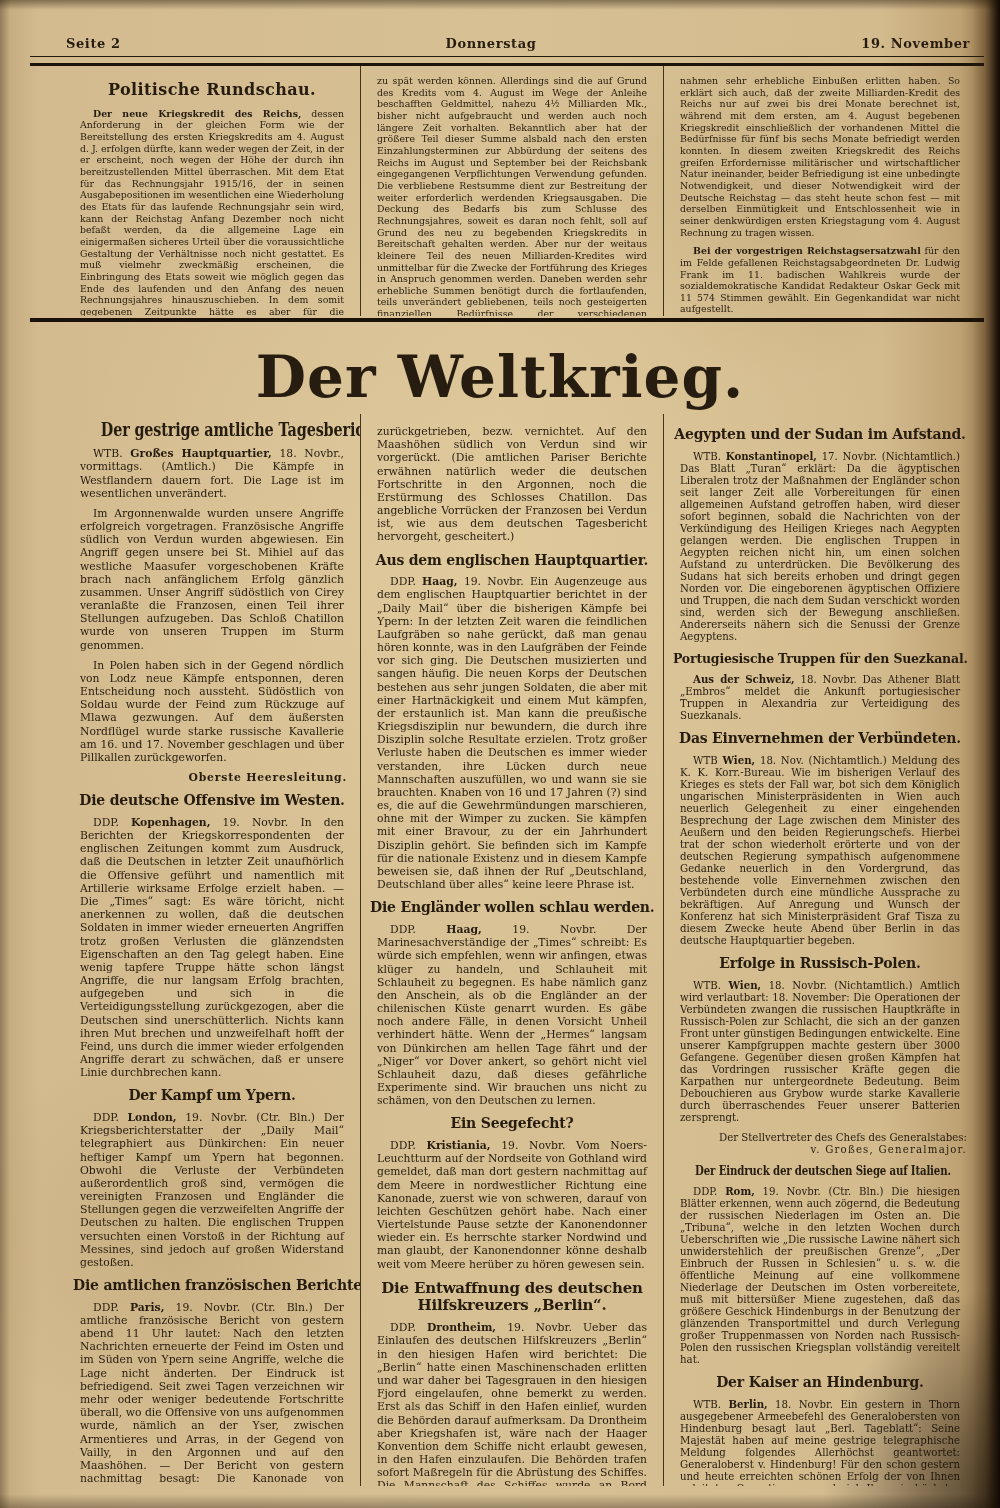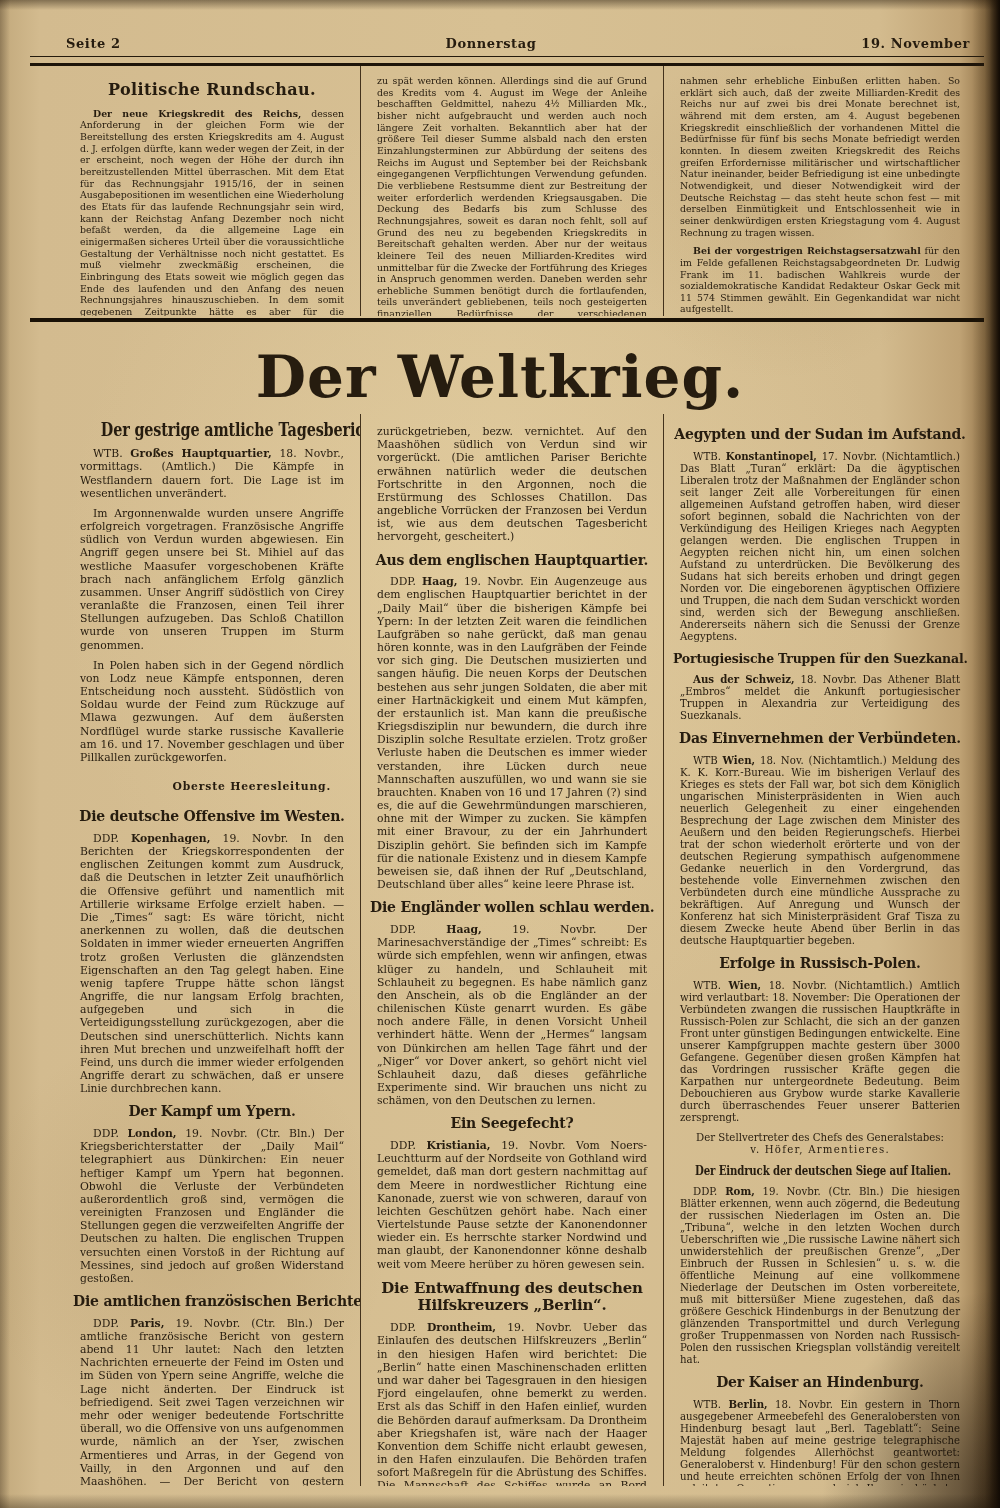--- a/index.html
+++ b/index.html
@@ -69,22 +69,22 @@
   .para.flush{text-indent:0;}
   .art-h{
     margin:9px 0 4px 0;text-align:center;font-weight:bold;
     font-size:14px;line-height:1.12;white-space:nowrap;overflow:visible;
     letter-spacing:-.2px;
   }
   .art-h.xl{font-size:18px;transform:scaleX(.8);transform-origin:50% 50%;margin:2px 0 6px 0;}
   .art-h.fit{font-size:12.5px;}
   .art-h.long{font-size:12px;transform:scaleX(.85);transform-origin:50% 50%;}
   .art-h.wrap{white-space:normal;font-size:15px;line-height:1.15;}
-  .sig-right{margin:16px;text-align:right;font-weight:bold;letter-spacing:.8px;padding-right:4px;}
-  .sig-center{margin:0;text-align:center;}
+  .sig-right{margin:0;text-align:right;font-weight:bold;letter-spacing:.8px;padding-right:4px;}
+  .sig-center{margin:0;text-align:right;}
   .sig-center.spaced{letter-spacing:1.2px;}
   .place{font-weight:bold;}
   
   .edge{position:absolute;pointer-events:none;}
   .edge-top{top:0;left:0;right:0;height:10px;
     background:linear-gradient(180deg,rgba(34,22,8,.45),rgba(34,22,8,0));}
   .edge-left{top:0;left:0;bottom:0;width:10px;
     background:linear-gradient(90deg,rgba(34,22,8,.30),rgba(34,22,8,0));}
   .edge-bottom{left:0;right:0;bottom:0;height:14px;
     background:linear-gradient(0deg,rgba(34,22,8,.35),rgba(34,22,8,0));}
@@ -180,21 +180,21 @@
         <p class="para"><b class="place">Aus der Schweiz,</b> <span>18. Novbr. Das Athener Blatt „Embros“ meldet die Ankunft portugiesischer Truppen in Alexandria zur Verteidigung des Suezkanals.</span></p>
       </article>
       <article>
         <h3 class="art-h">Das Einvernehmen der Verbündeten.</h3>
         <p class="para"><span>WTB</span> <b class="place">Wien,</b> <span>18. Nov. (Nichtamtlich.) Meldung des K. K. Korr.-Bureau. Wie im bisherigen Verlauf des Krieges es stets der Fall war, bot sich dem Königlich ungarischen Ministerpräsidenten in Wien auch neuerlich Gelegenheit zu einer eingehenden Besprechung der Lage zwischen dem Minister des Aeußern und den beiden Regierungschefs. Hierbei trat der schon wiederholt erörterte und von der deutschen Regierung sympathisch aufgenommene Gedanke neuerlich in den Vordergrund, das bestehende volle Einvernehmen zwischen den Verbündeten durch eine mündliche Aussprache zu bekräftigen. Auf Anregung und Wunsch der Konferenz hat sich Ministerpräsident Graf Tisza zu diesem Zwecke heute Abend über Berlin in das deutsche Hauptquartier begeben.</span></p>
       </article>
       <article>
         <h3 class="art-h">Erfolge in Russisch-Polen.</h3>
         <p class="para"><span>WTB.</span> <b class="place">Wien,</b> <span>18. Novbr. (Nichtamtlich.) Amtlich wird verlautbart: 18. November: Die Operationen der Verbündeten zwangen die russischen Hauptkräfte in Russisch-Polen zur Schlacht, die sich an der ganzen Front unter günstigen Bedingungen entwickelte. Eine unserer Kampfgruppen machte gestern über 3000 Gefangene. Gegenüber diesen großen Kämpfen hat das Vordringen russischer Kräfte gegen die Karpathen nur untergeordnete Bedeutung. Beim Debouchieren aus Grybow wurde starke Kavallerie durch überraschendes Feuer unserer Batterien zersprengt.</span></p>
         <p class="sig-center">Der Stellvertreter des Chefs des Generalstabes:</p>
-        <p class="sig-center spaced">v. Höfer, Armentieres.</p>
+        <p class="sig-center spaced">v. Großes, Generalmajor.</p>
       </article>
       <article>
         <h3 class="art-h long">Der Eindruck der deutschen Siege auf Italien.</h3>
         <p class="para"><span>DDP.</span> <b class="place">Rom,</b> <span>19. Novbr. (Ctr. Bln.) Die hiesigen Blätter erkennen, wenn auch zögernd, die Bedeutung der russischen Niederlagen im Osten an. Die „Tribuna“, welche in den letzten Wochen durch Ueberschriften wie „Die russische Lawine nähert sich unwiderstehlich der preußischen Grenze“, „Der Einbruch der Russen in Schlesien“ u. s. w. die öffentliche Meinung auf eine vollkommene Niederlage der Deutschen im Osten vorbereitete, muß mit bittersüßer Miene zugestehen, daß das größere Geschick Hindenburgs in der Benutzung der glänzenden Transportmittel und durch Verlegung großer Truppenmassen von Norden nach Russisch-Polen den russischen Kriegsplan vollständig vereitelt hat.</span></p>
       </article>
       <article>
         <h3 class="art-h">Der Kaiser an Hindenburg.</h3>
         <p class="para"><span>WTB.</span> <b class="place">Berlin,</b> <span>18. Novbr. Ein gestern in Thorn ausgegebener Armeebefehl des Generalobersten von Hindenburg besagt laut „Berl. Tageblatt“: Seine Majestät haben auf meine gestrige telegraphische Meldung folgendes Allerhöchst geantwortet: Generaloberst v. Hindenburg! Für den schon gestern und heute erreichten schönen Erfolg der von Ihnen geleiteten Operationen spende ich Ihnen in höchster Freude meinen kaiserlichen Dank. Auch Ihres Generalstabschefs und Ihrer anderen Mitarbeiter im Stabe gedenke ich mit höchster Anerkennung. Ihren braven, nie versagenden Truppen entbieten Sie ebenfalls meine Grüße und Dank für die unübertrefflichen Leistungen in Marsch und Gefecht.</span></p>
       </article>
     </div>

